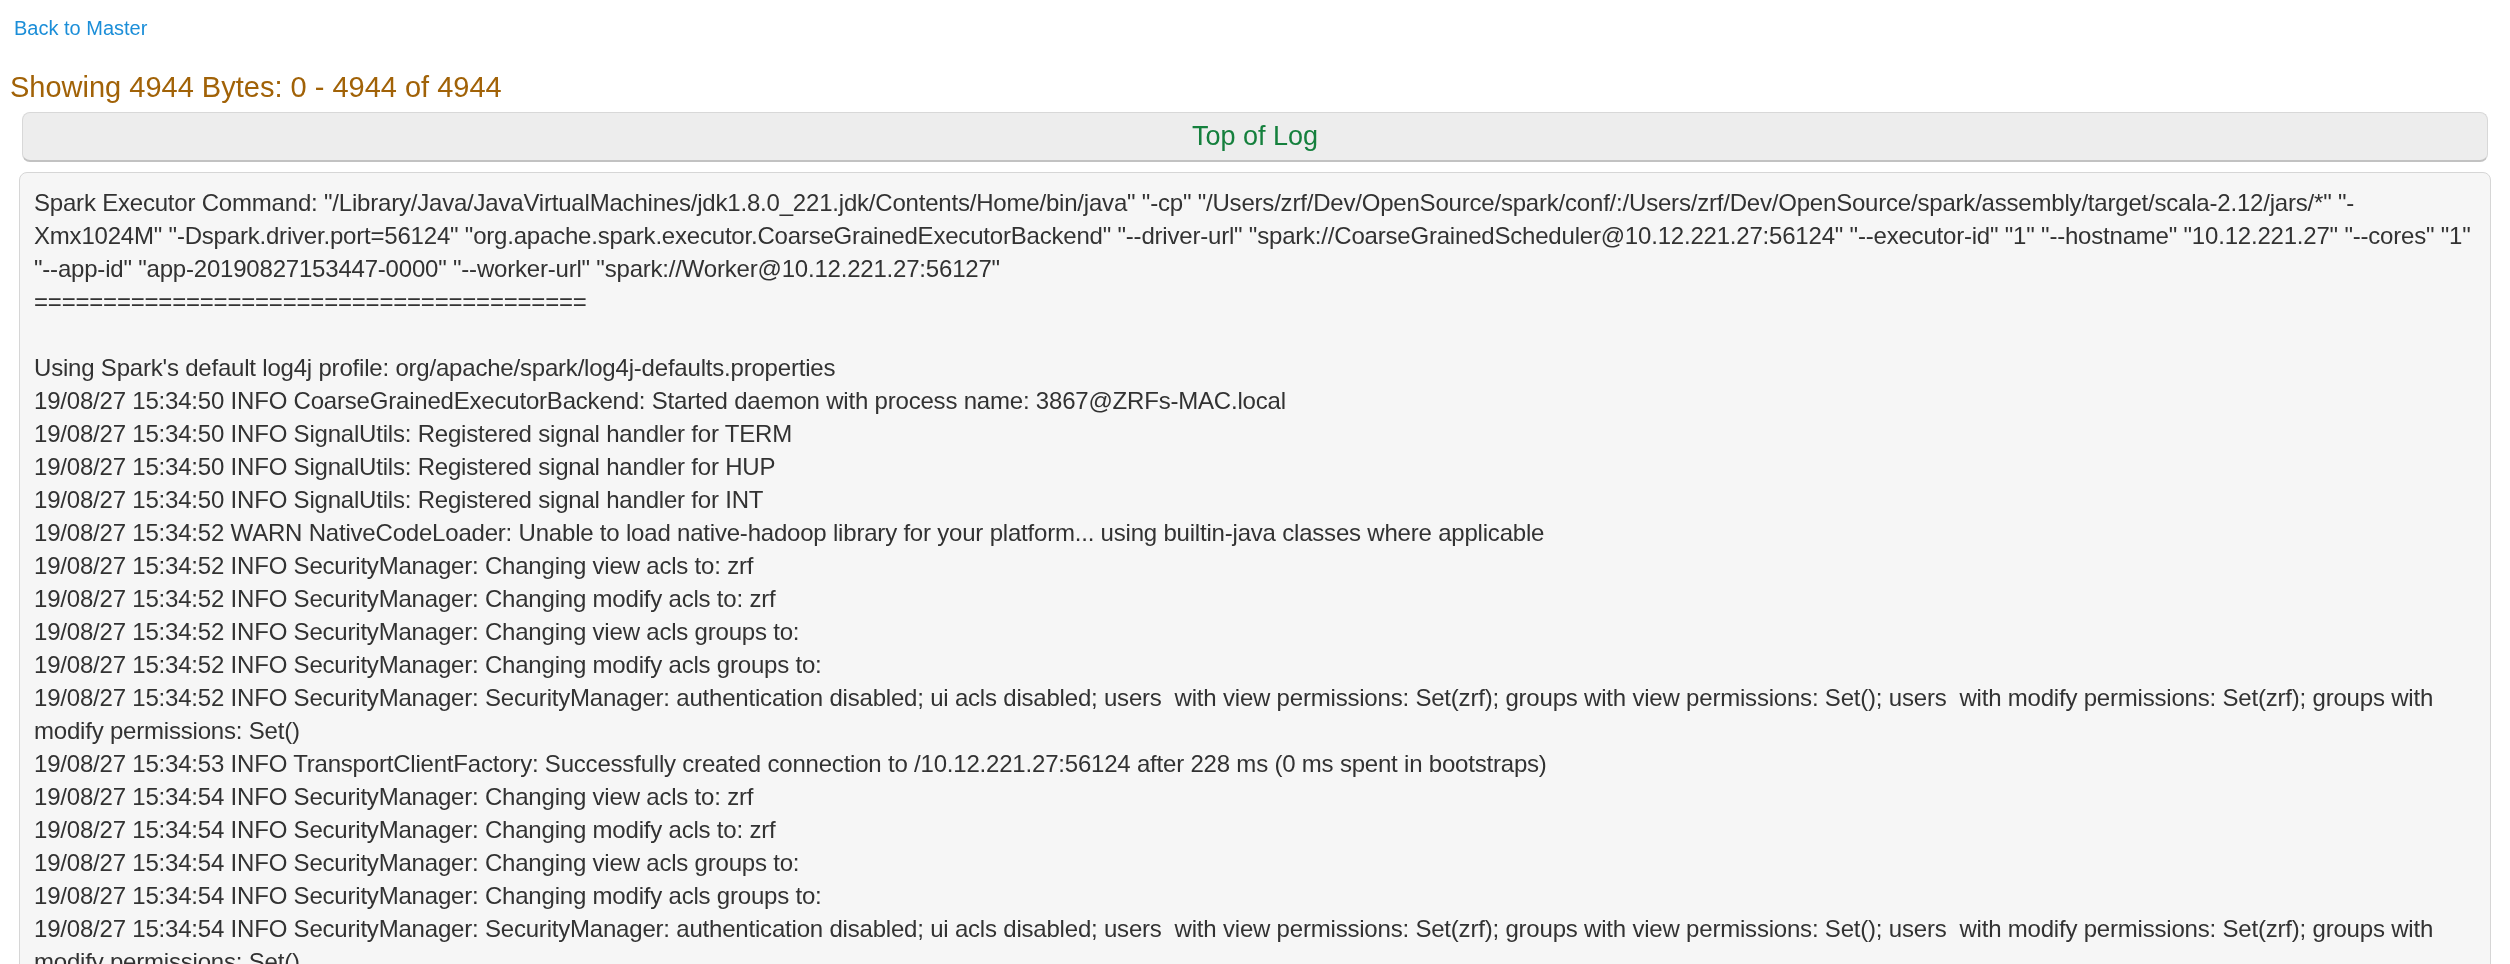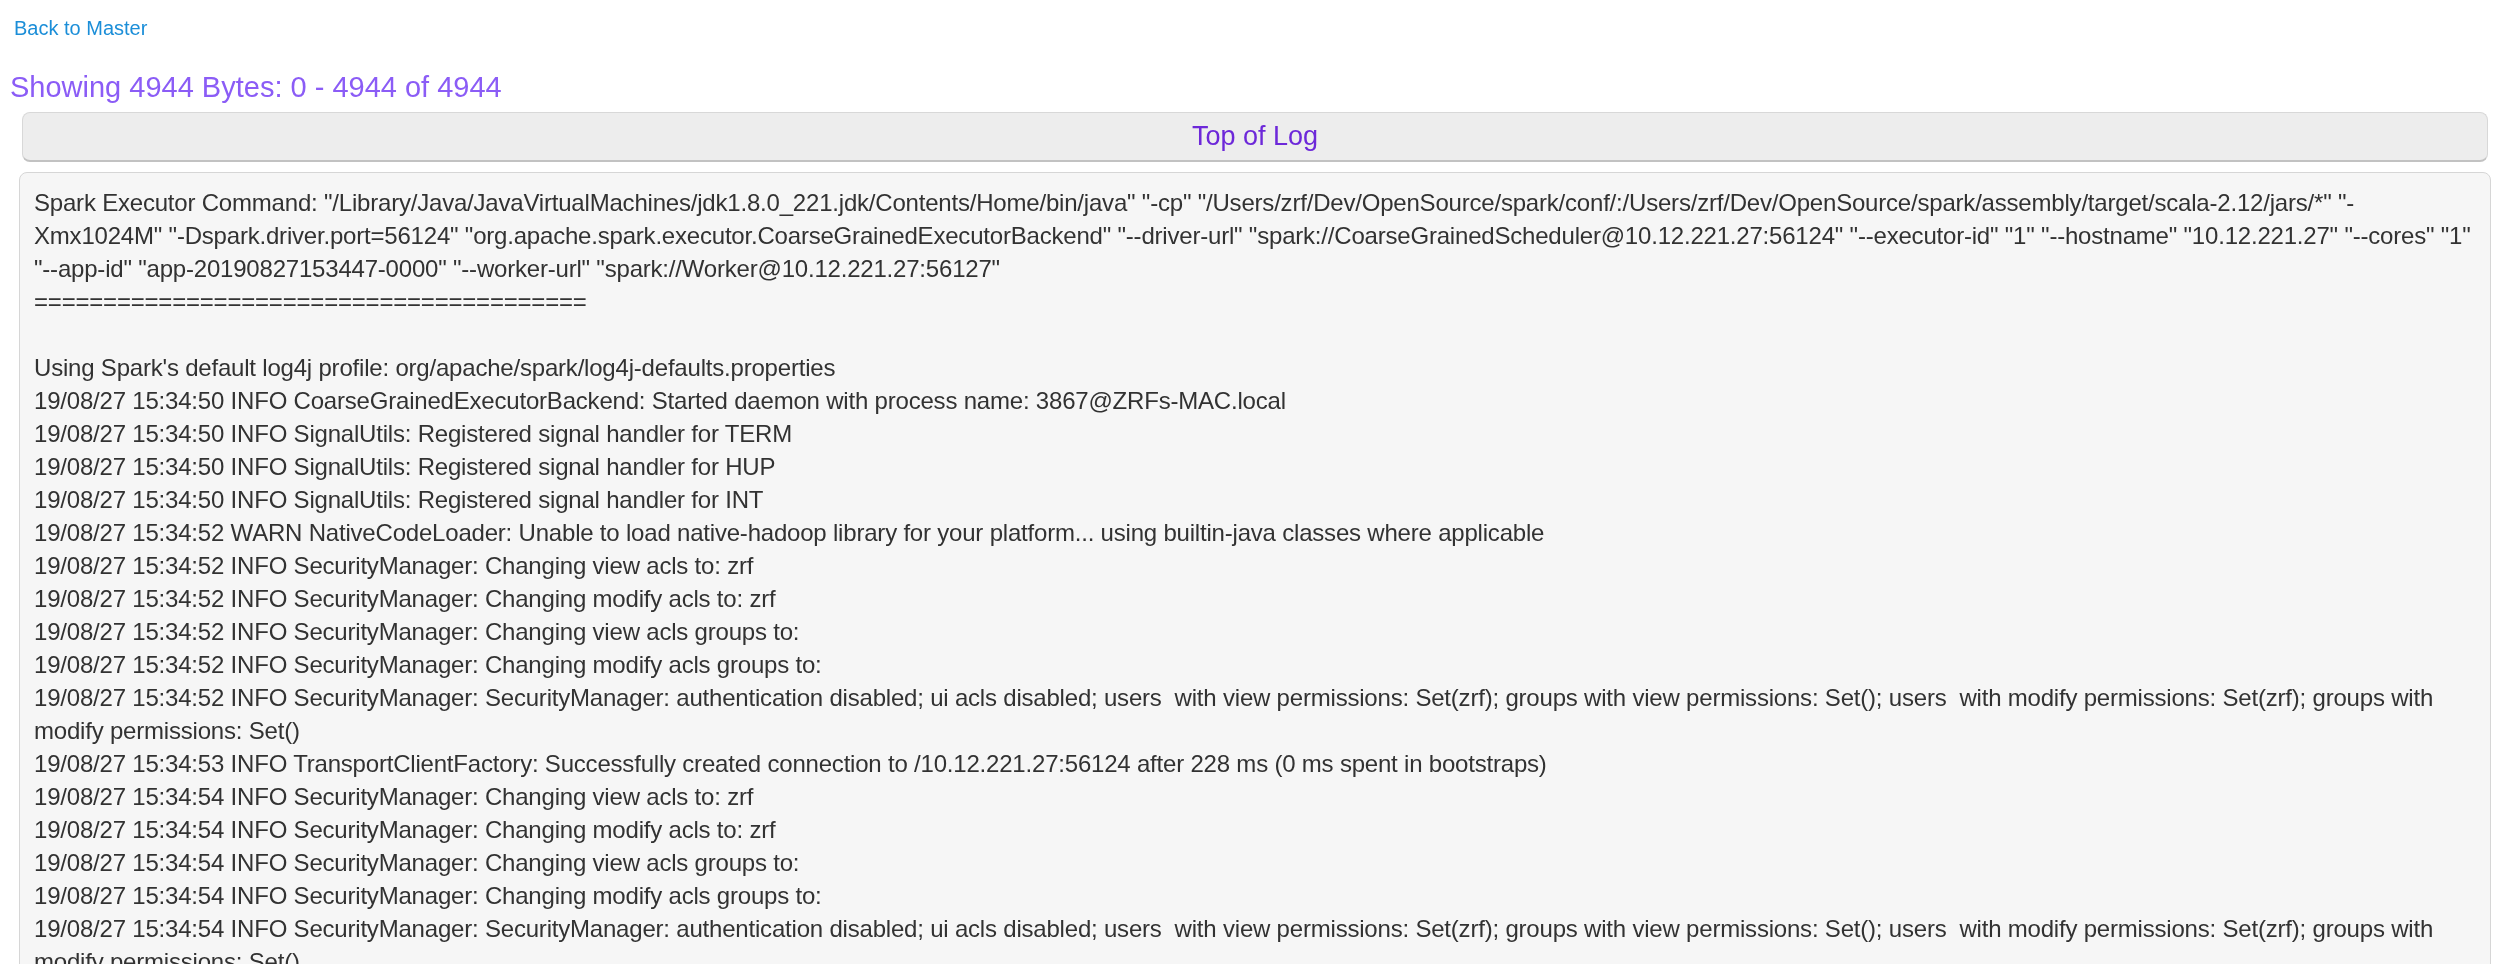--- a/index.html
+++ b/index.html
@@ -25,35 +25,35 @@
     color: #1b8ed8;
     text-decoration: none;
     cursor: pointer;
   }
   .byte-info {
     position: absolute;
     top: 69px;
     left: 10px;
     font-size: 29px;
     line-height: 36px;
-    color: #8b5cf6;
+    color: #a16207;
     font-weight: 400;
   }
   .top-btn {
     position: absolute;
     top: 112px;
     left: 22px;
     width: 2466px;
     height: 50px;
     box-sizing: border-box;
     background: #ededed;
     border: 1px solid #d8d8d8;
     border-bottom: 2px solid #c2c2c2;
     border-radius: 8px;
-    color: #6d28d9;
+    color: #15803d;
     font-family: "Liberation Sans", sans-serif;
     font-size: 27px;
     text-align: center;
     padding: 0;
   }
   .log-box {
     position: absolute;
     top: 172px;
     left: 19px;
     width: 2472px;

